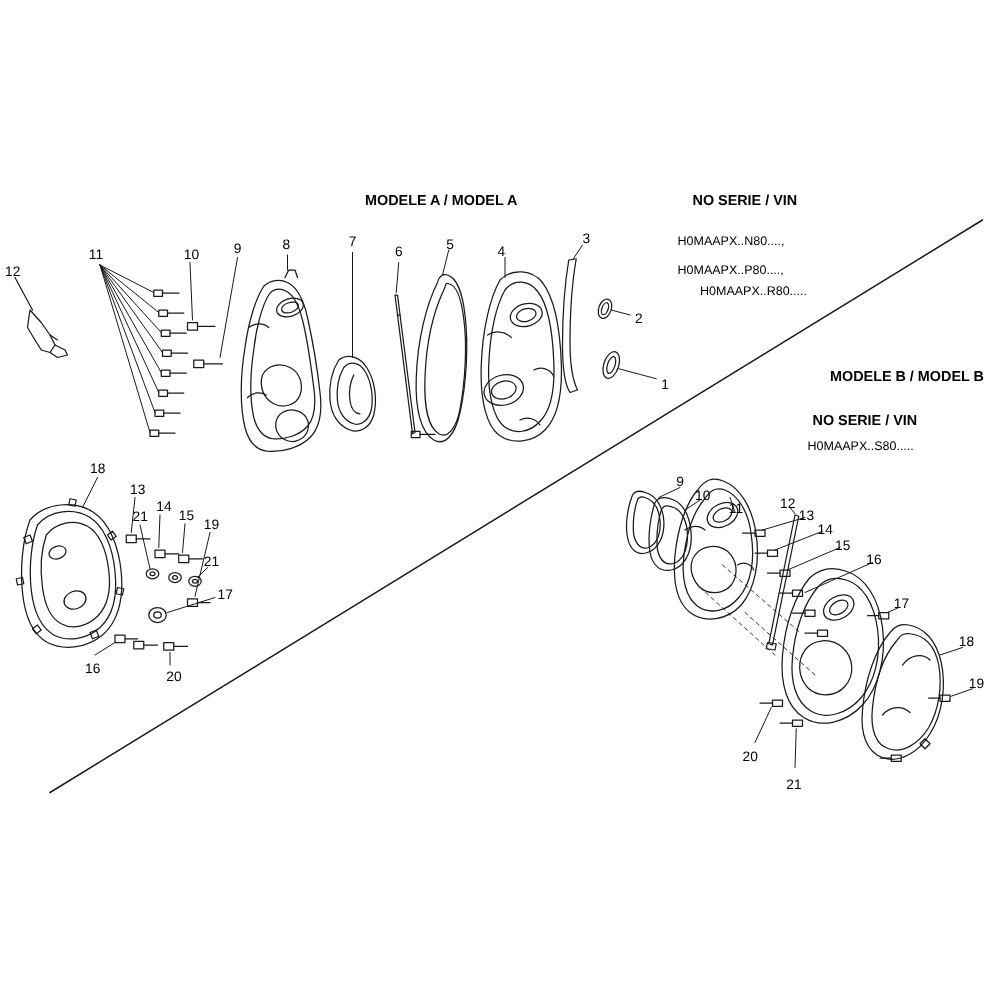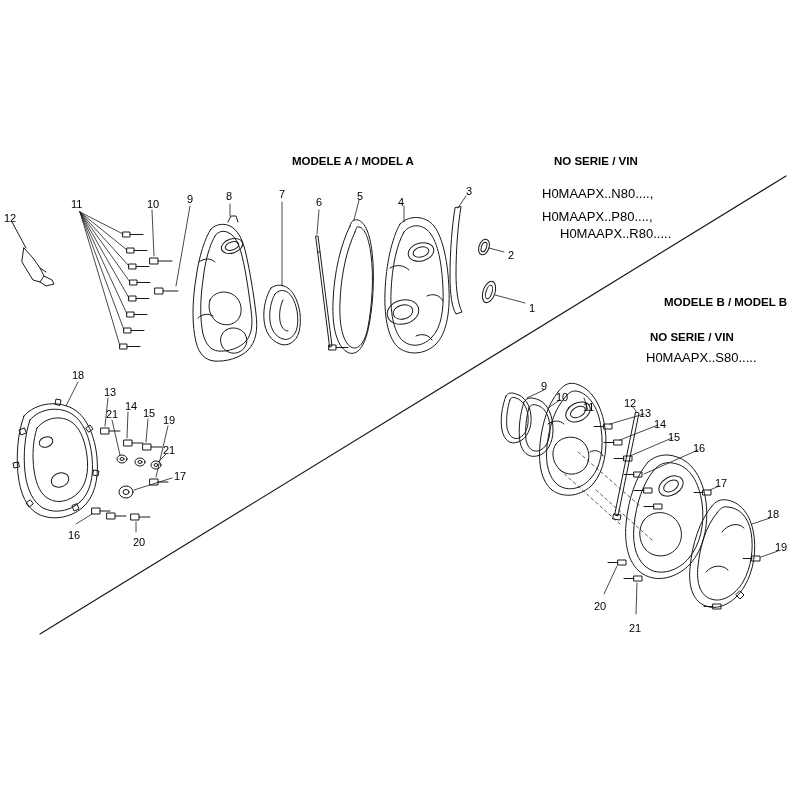--- a/index.html
+++ b/index.html
@@ -28,21 +28,21 @@
     font-family: "Liberation Sans", sans-serif;
     font-size: 11.5px;
     font-weight: bold;
     line-height: 15px;
     color: #000000;
     white-space: nowrap;
   }
   .vinline {
     position: absolute;
     font-family: "Liberation Sans", sans-serif;
-    font-size: 13px;
+    font-size: 10px;
     line-height: 16px;
     color: #000000;
     white-space: nowrap;
   }
   .callout {
     position: absolute;
     font-family: "Liberation Sans", sans-serif;
     font-size: 11px;
     color: #000000;
     white-space: nowrap;

